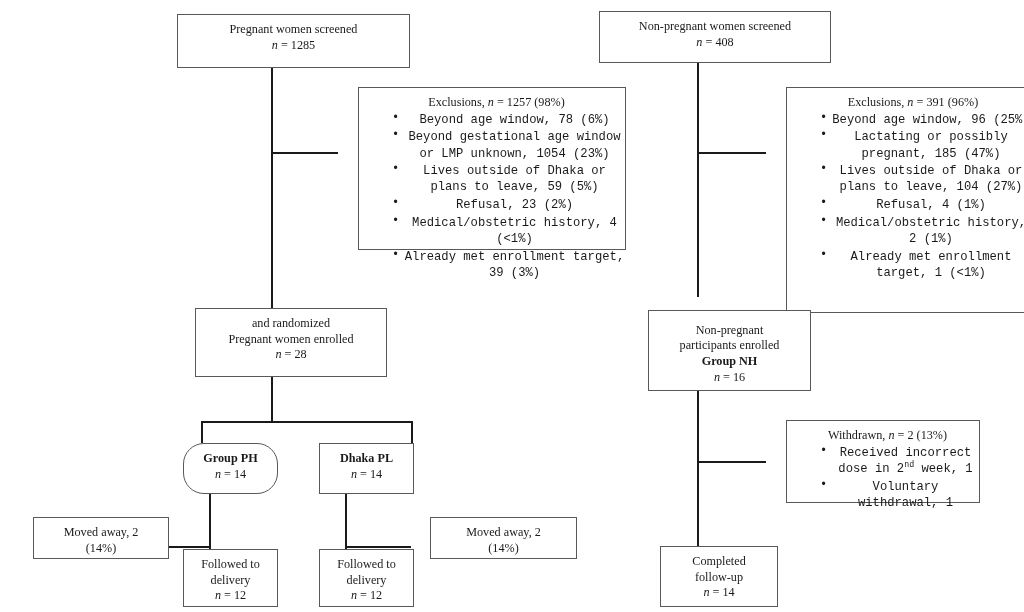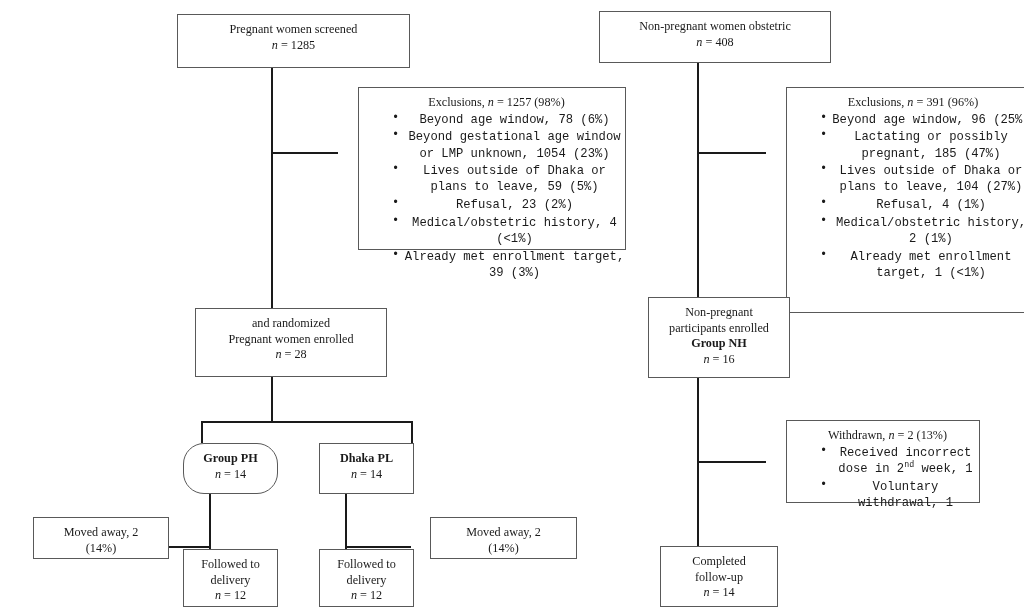--- a/index.html
+++ b/index.html
@@ -184,21 +184,21 @@
       <div>delivery</div>
       <div>
         <span class="ital">n</span>
         <span>= 12</span>
       </div>
     </div>
   </div>
 
   <div class="box center" style="left:579px; top:11px; width:232px; height:52px;">
     <div class="pad">
-      <div>Non-pregnant women obstetric</div>
+      <div>Non-pregnant women screened</div>
       <div>
         <span class="ital">n</span>
         <span>= 408</span>
       </div>
     </div>
   </div>
 
   <div class="box listbox" style="left:766px; top:87px; width:245px; height:226px;">
     <div class="hdr">
       <span>Exclusions,</span>
@@ -208,21 +208,21 @@
     <ul>
       <li>Beyond age window, 96 (25%)</li>
       <li>Lactating or possibly pregnant, 185 (47%)</li>
       <li>Lives outside of Dhaka or plans to leave, 104 (27%)</li>
       <li>Refusal, 4 (1%)</li>
       <li>Medical/obstetric history, 2 (1%)</li>
       <li>Already met enrollment target, 1 (&lt;1%)</li>
     </ul>
   </div>
 
-  <div class="box center" style="left:628px; top:297px; width:142px; height:81px;">
+  <div class="box center" style="left:628px; top:310px; width:163px; height:81px;justify-content:center;">
     <div class="pad">
       <div>Non-pregnant</div>
       <div>participants enrolled</div>
       <div class="bold">Group NH</div>
       <div>
         <span class="ital">n</span>
         <span>= 16</span>
       </div>
     </div>
   </div>

